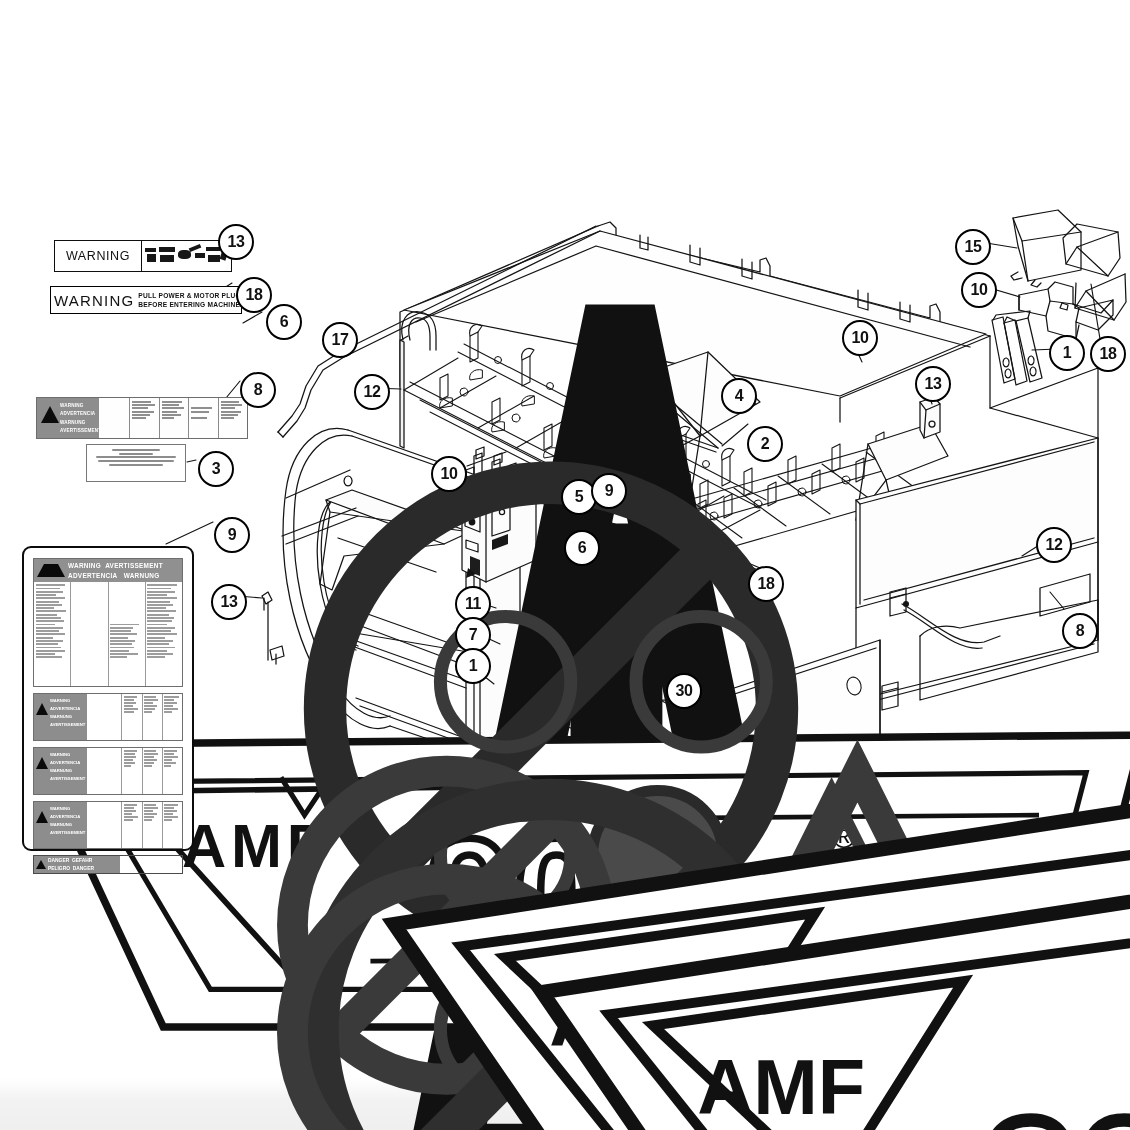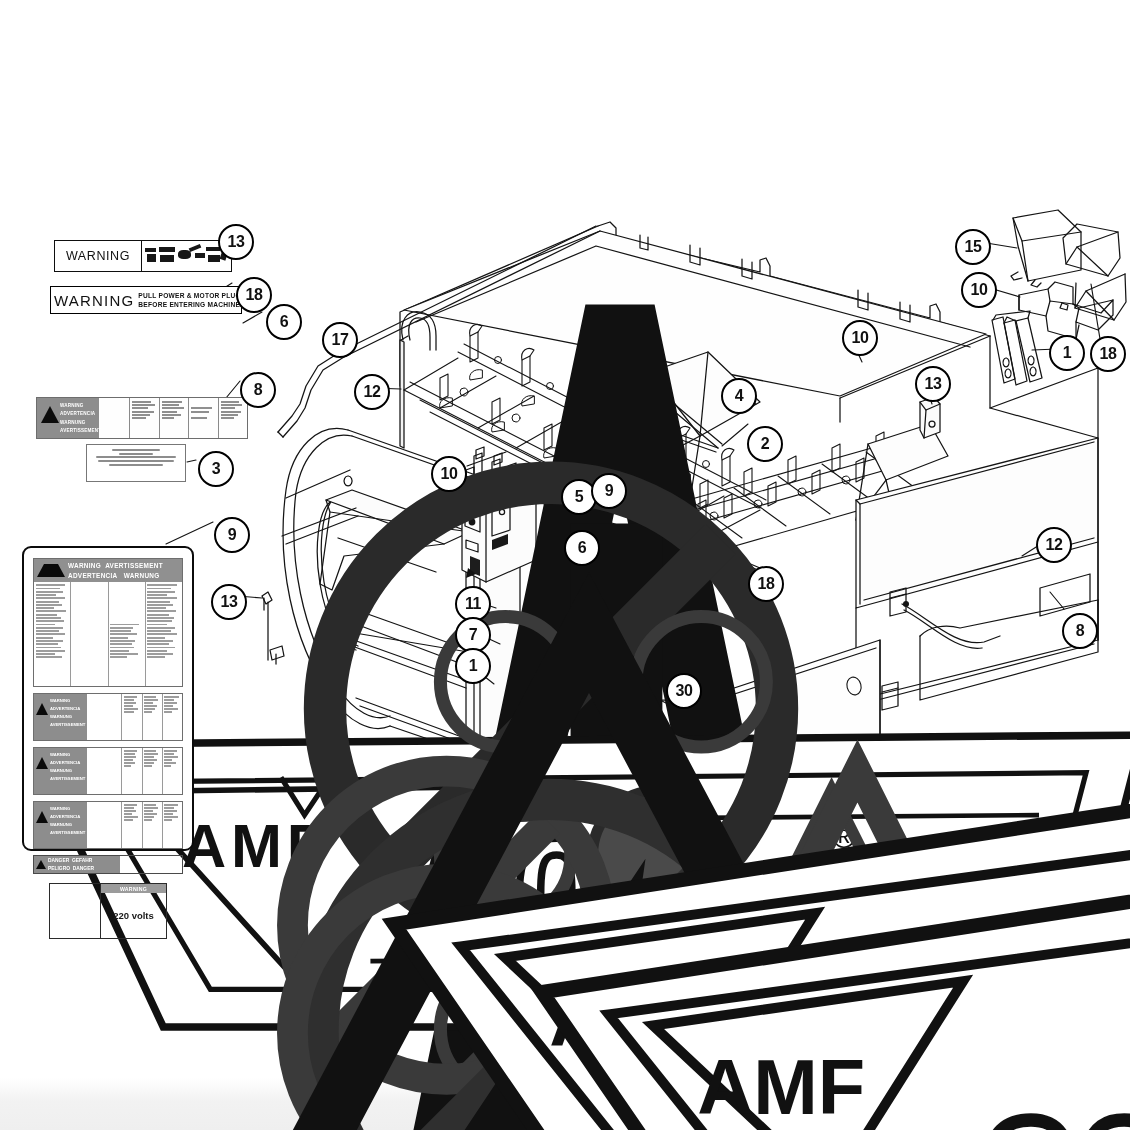--- a/index.html
+++ b/index.html
@@ -856,32 +856,20 @@
         <svg width="82" height="16" viewBox="0 0 82 16" style="position:absolute;left:1px;top:1px">
           <path d="M8 2 L15 14 L1 14 Z" fill="none" stroke="#2f2f2f" stroke-width="1.1"></path>
           <circle cx="26" cy="8" r="6" fill="#4a4a4a" stroke="#222" stroke-width="1"></circle>
           <circle cx="42" cy="8" r="6" fill="#4a4a4a" stroke="#222" stroke-width="1"></circle>
           <path d="M58 2 L65 14 L51 14 Z" fill="none" stroke="#2f2f2f" stroke-width="1.1"></path>
           <path d="M70 3 L78 6 M70 8 L78 11 M72 13 L80 13" stroke="#555" stroke-width="1"></path>
         </svg>
       </div>
     </div>
 
-    <div id="p9f">
-      <div class="lt">
-        <svg width="40" height="40" viewBox="0 0 40 40">
-          <path d="M20 3 L37 35 L3 35 Z" fill="none" stroke="#111" stroke-width="2"></path>
-          <path d="M22 11 L14 23 L19 23 L17 30 L26 18 L21 18 Z" fill="#111"></path>
-        </svg>
-      </div>
-      <div class="rt">
-        <div class="wn">WARNING</div>
-        <div class="v">220 volts</div>
-      </div>
-    </div>
   </div>
 
   <div class="lbl" style="left:372px;top:470px;width:102px;height:48px;">
     <svg width="102" height="48" viewBox="0 0 102 48">
       <path d="M2 14 L80 2 L100 28 L24 46 Z" fill="#fff" stroke="#111" stroke-width="1.3"></path>
       <path d="M8 16 L74 7 L92 28 L28 41 Z" fill="none" stroke="#111" stroke-width=".9"></path>
       <path d="M12 17 L40 13 L28 32 Z" fill="none" stroke="#111" stroke-width=".9"></path>
       <text x="16" y="25" font-family="'Liberation Sans',sans-serif" font-size="7" font-weight="700" fill="#111">AMF</text>
       <text x="42" y="36" font-family="'Liberation Sans',sans-serif" font-size="15" font-weight="700" fill="#fff" stroke="#111" stroke-width="1.2">90XL</text>
     </svg>

